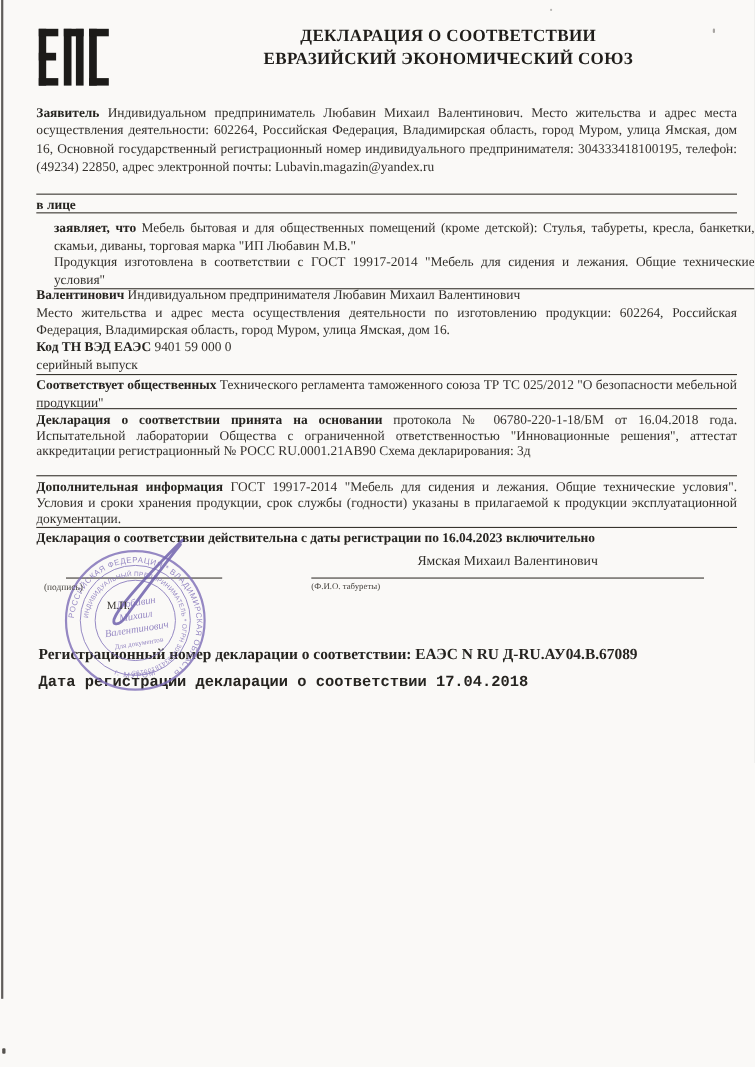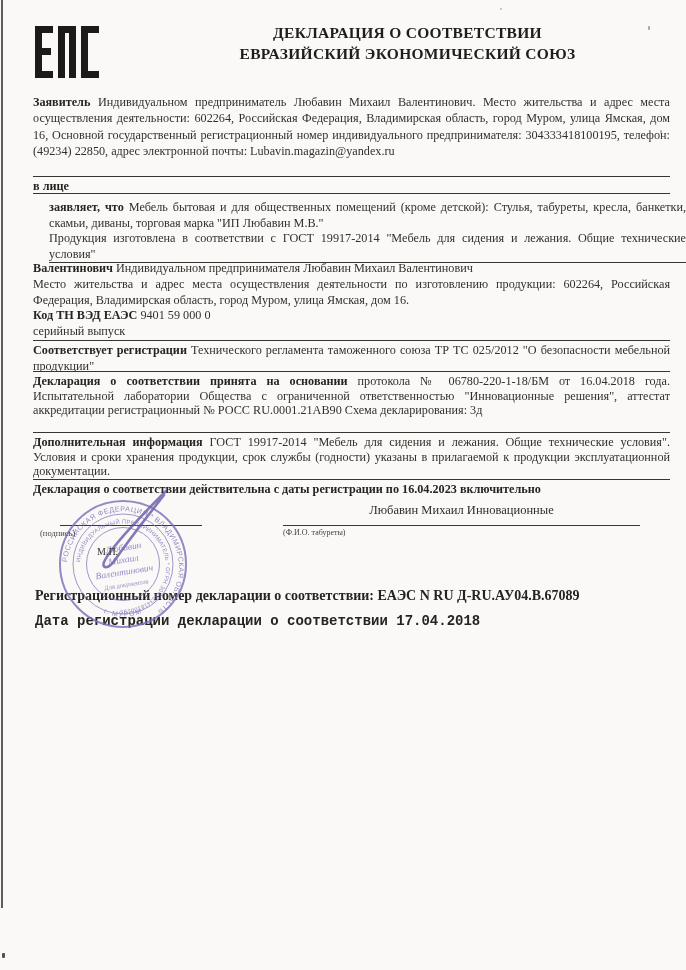--- a/index.html
+++ b/index.html
@@ -89,36 +89,36 @@
   </div>
 
   <div class="sec s4">
     <p><b>Валентинович</b> <span>Индивидуальном предпринимателя Любавин Михаил Валентинович</span></p>
     <p>Место жительства и адрес места осуществления деятельности по изготовлению продукции: 602264, Российская Федерация, Владимирская область, город Муром, улица Ямская, дом 16.</p>
     <p><b>Код ТН ВЭД ЕАЭС</b> <span>9401 59 000 0</span></p>
     <p>серийный выпуск</p>
   </div>
 
   <div class="sec s5">
-    <p><b>Соответствует регистрации</b> <span>Технического регламента таможенного союза ТР ТС 025/2012 "О безопасности мебельной продукции"</span></p>
+    <p><b>Соответствует общественных</b> <span>Технического регламента таможенного союза ТР ТС 025/2012 "О безопасности мебельной продукции"</span></p>
   </div>
 
   <div class="sec s6">
     <p><b>Декларация о соответствии принята на основании</b> <span>протокола № 06780-220-1-18/БМ от 16.04.2018 года. Испытательной лаборатории Общества с ограниченной ответственностью "Инновационные решения", аттестат аккредитации регистрационный № РОСС RU.0001.21АВ90 Схема декларирования: 3д</span></p>
   </div>
 
   <div class="sec s7">
     <p><b>Дополнительная информация</b> <span>ГОСТ 19917-2014 "Мебель для сидения и лежания. Общие технические условия". Условия и сроки хранения продукции, срок службы (годности) указаны в прилагаемой к продукции эксплуатационной документации.</span></p>
   </div>
 
   <div class="sec s8">
     <p>Декларация о соответствии действительна с даты регистрации по 16.04.2023 включительно</p>
   </div>
 
-  <div class="sig-name">Любавин Михаил Инновационные</div>
+  <div class="sig-name">Ямская Михаил Валентинович</div>
   <div class="sig-line left"></div>
   <div class="sig-line right"></div>
   <div class="sig-caption cap-sign">(подпись)</div>
   <div class="sig-caption cap-fio">(Ф.И.О. табуреты)</div>
   <div class="mp">М.П.</div>
 
   <svg class="stamp" width="170" height="170" viewBox="0 0 170 170">
     <defs>
       <path id="ringOuterPath" d="M 29,85 A 56,56 0 1 1 28.95,86"></path>
       <path id="ringInnerPath" d="M 42,85 A 43,43 0 1 1 41.95,86"></path>

